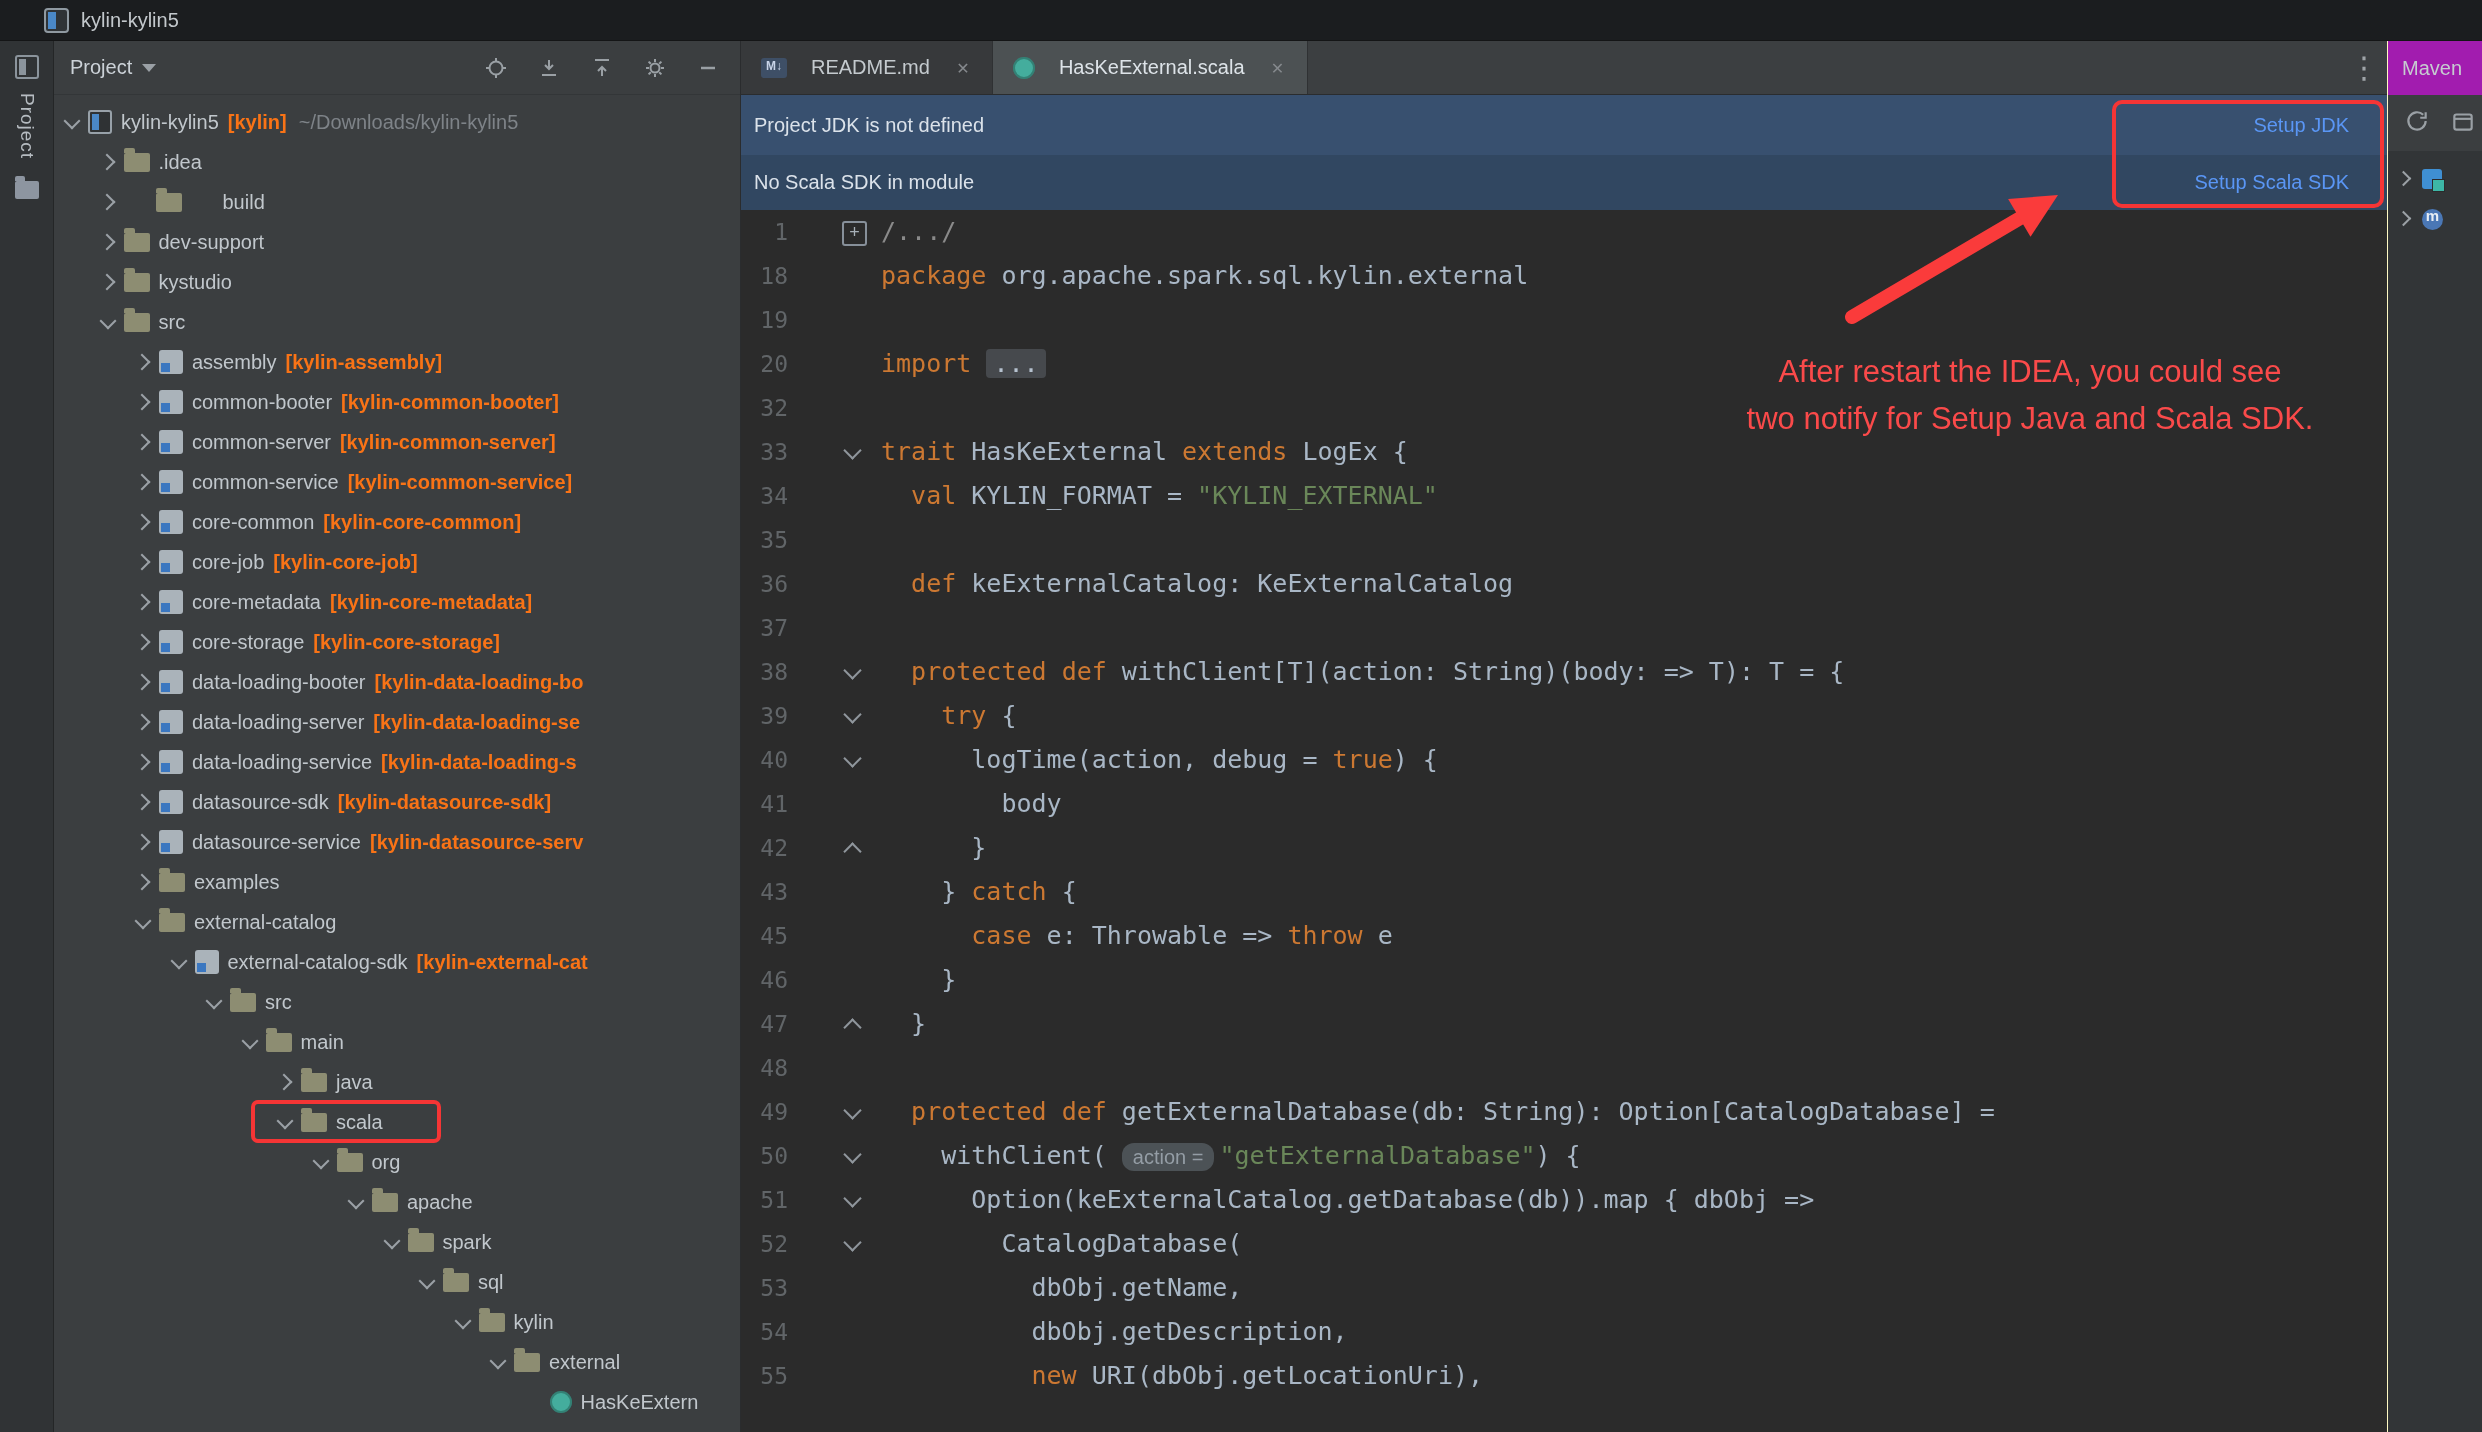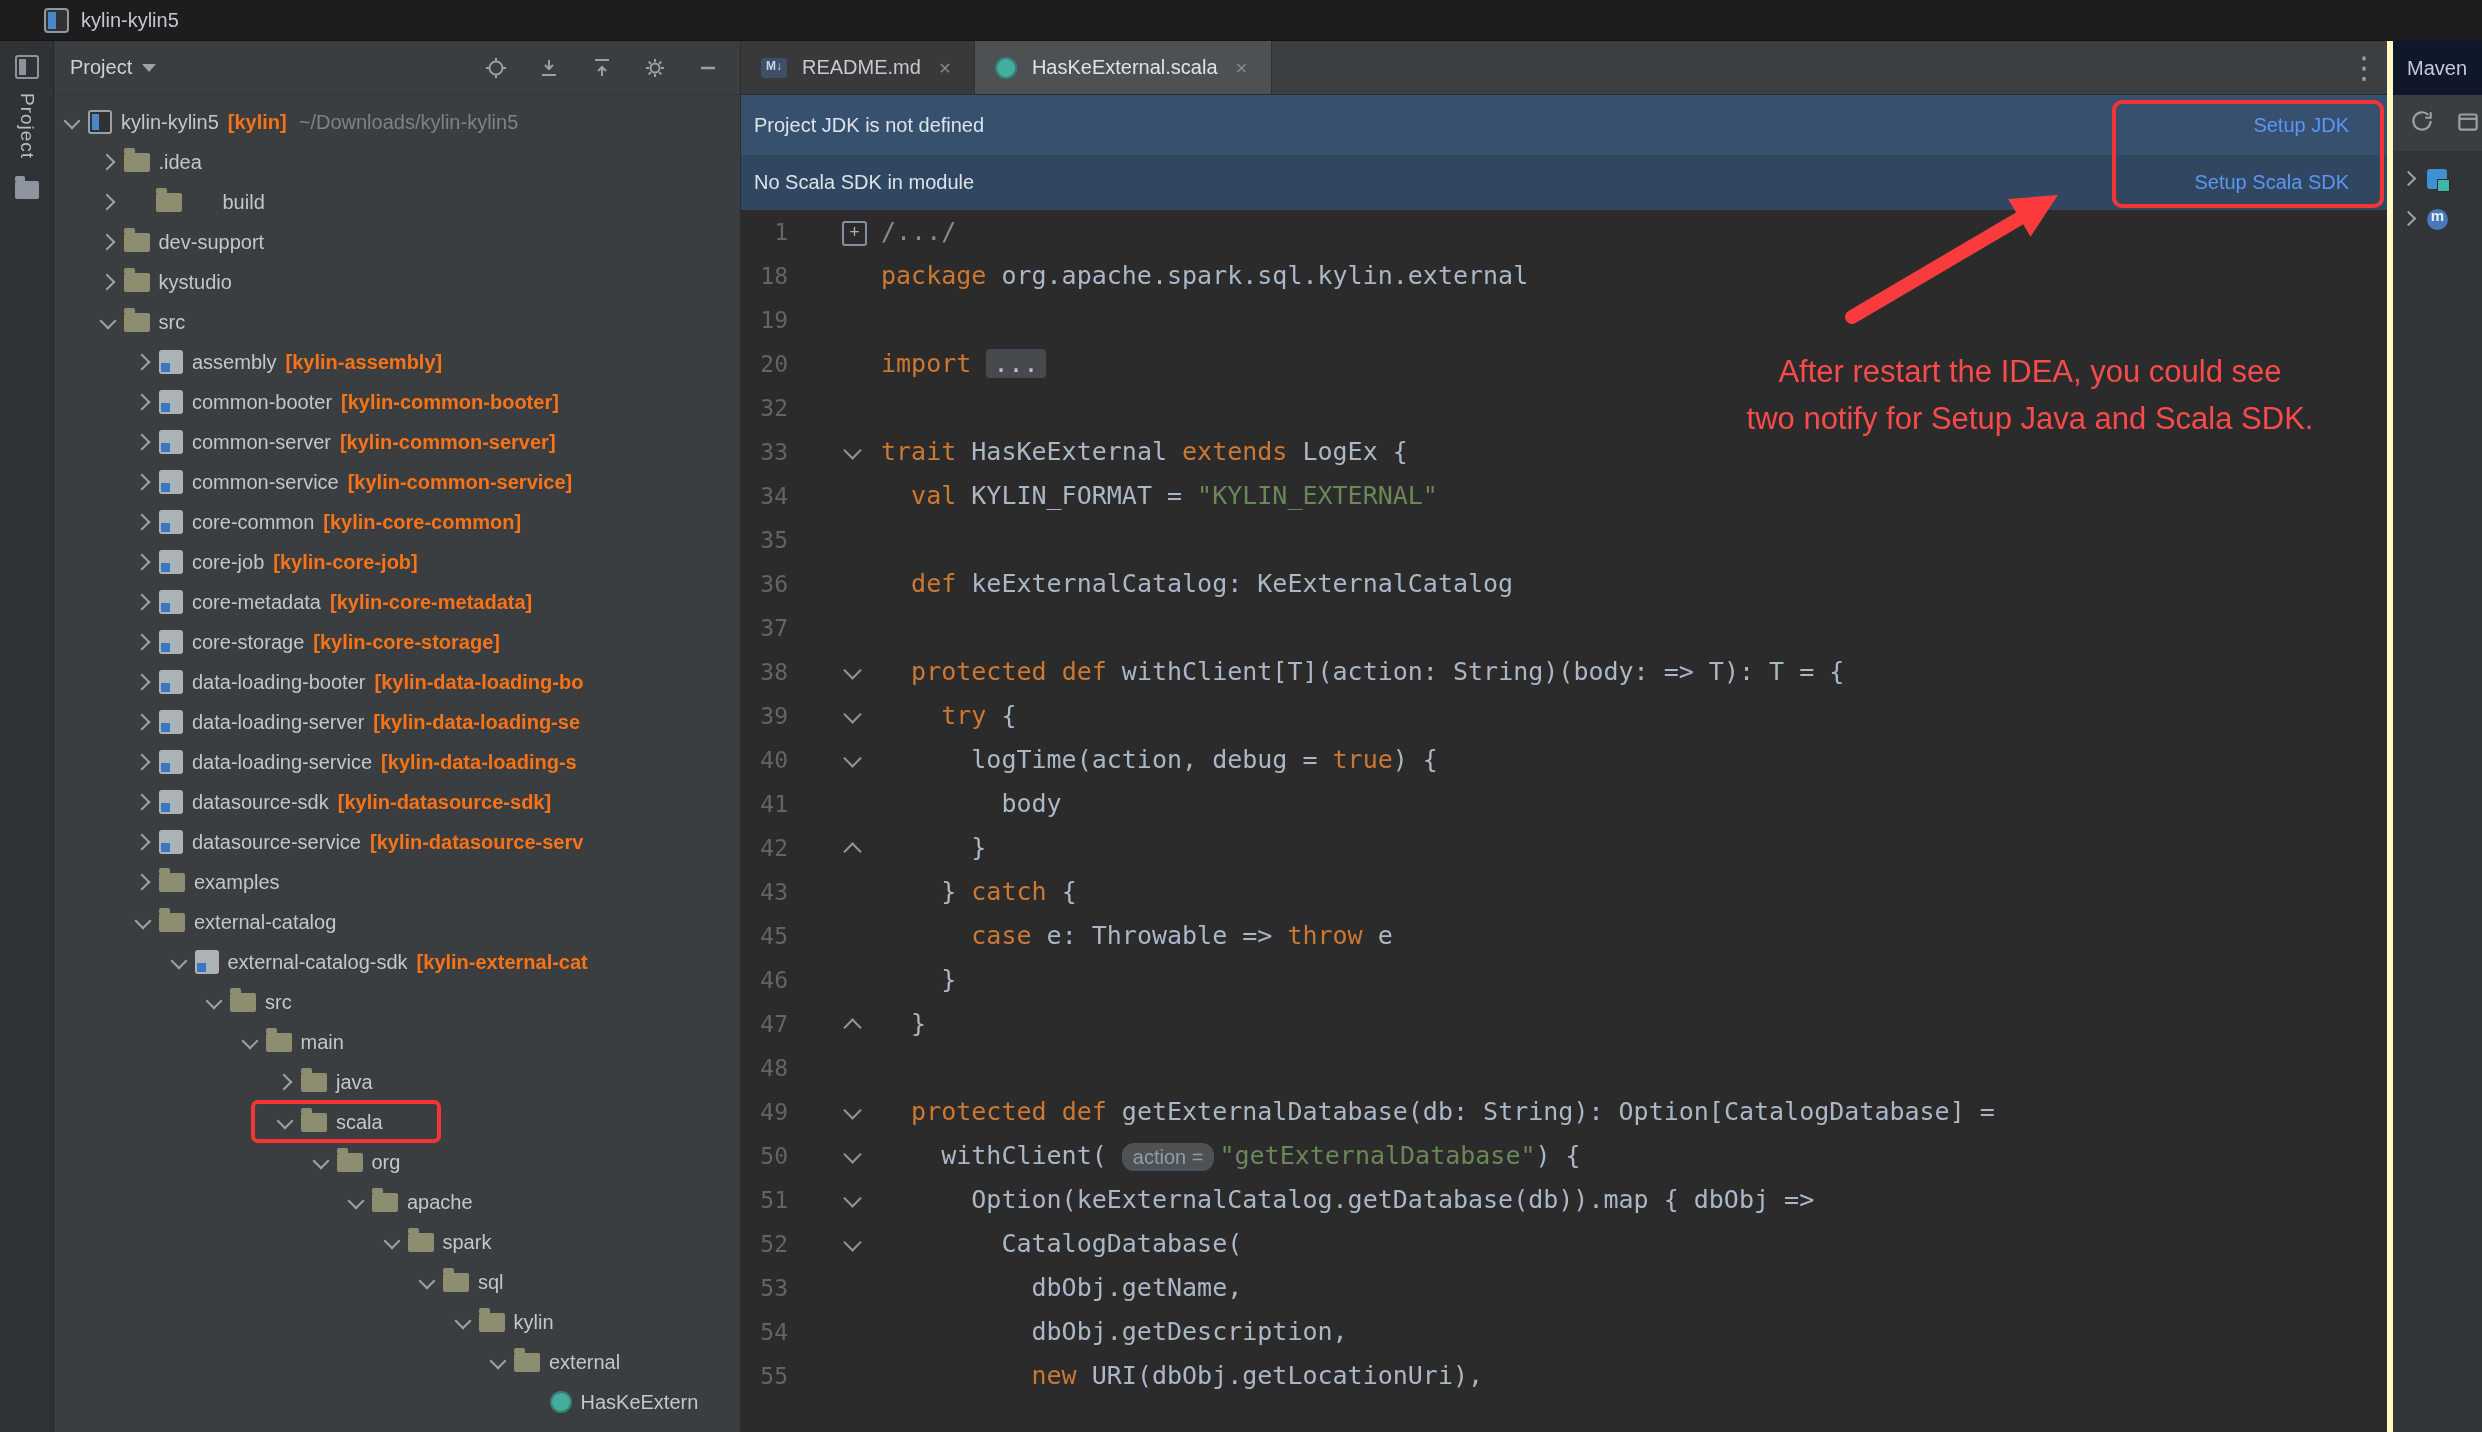--- a/index.html
+++ b/index.html
@@ -51,21 +51,21 @@
   .ticon.project { width:24px; height:24px; background:#2f3234; border:2px solid #98a1a9; border-radius:3px; position:relative; }
   .ticon.project::after { content:""; position:absolute; left:2px; top:2px; bottom:2px; width:7px; background:#4a88c7; }
   .ticon.scala-file { width:22px; height:22px; border-radius:50%; background:#44ad9d; box-shadow:inset 0 0 0 2px rgba(0,0,0,0.25); }
   .tlabel { color:#c1c7cc; }
   .tbracket { color:#f97316; font-weight:bold; margin-left:9px; }
   .tsuffix { color:#7e8388; margin-left:12px; }
 
   
   .editor { position:absolute; left:740px; top:41px; width:1647px; height:1391px; background:#2b2b2b; border-left:1px solid #2a2c2e; overflow:hidden; }
   .tabbar { height:54px; background:#3c3f41; display:flex; align-items:stretch; border-bottom:1px solid #2a2c2e; }
-  .tab { display:flex; align-items:center; padding:4px 20px; gap:15px; font-size:20px; border-right:1px solid #2f3133; }
+  .tab { display:flex; align-items:center; padding:4px 20px; gap:24px; font-size:20px; border-right:1px solid #2f3133; }
   .tab.inactive { background:#37393b; color:#c4cace; }
   .tab.active { background:#4c5153; color:#dde3e8; }
   .ticon-md { width:26px; height:20px; background:#3e4f66; border-radius:3px; position:relative; flex:none; }
   .ticon-md::after { content:"M↓"; position:absolute; left:0; right:0; top:1px; text-align:center; font-size:12px; font-weight:bold; color:#c8d4e8; }
   .ticon-scala { width:22px; height:22px; border-radius:50%; background:#44ad9d; box-shadow:inset 0 0 0 2px rgba(0,0,0,0.25); flex:none; }
   .tab-close { width:18px; text-align:center; }
   .tab-close::before { content:"✕"; font-size:16px; color:#85898d; }
   .kebab { margin-left:auto; width:46px; display:flex; align-items:center; justify-content:center; }
   .kebab::before { content:"⋮"; font-size:30px; color:#9ea3a7; }
 
@@ -89,21 +89,21 @@
   .code-text { color:#a9b7c6; }
   .kw { color:#cc7832; }
   .str { color:#6a8759; }
   .cmt { color:#8a8a8a; }
   .txt { color:#a9b7c6; }
   .hint { background:#4c5256; color:#949da5; border-radius:12px; padding:3px 11px; font-size:20px;
     font-family:"Liberation Sans", sans-serif; margin:0 5px 0 0; }
   .fold-box { background:#46494d; border-radius:4px; padding:0 7px; color:#b6c2cf; }
 
   
-  .maven { position:absolute; left:2387px; top:41px; width:95px; height:1391px; background:#0f172a; border-left:6px solid #fef9c3; overflow:hidden; }
+  .maven { position:absolute; left:2387px; top:41px; width:95px; height:1391px; background:#a21caf; border-left:1px solid #fef9c3; overflow:hidden; }
   .maven-title { height:54px; line-height:54px; padding-left:14px; font-size:20px; color:#c6cbd0; }
   .maven-toolbar { height:56px; display:flex; align-items:center; gap:20px; padding-left:16px; background:#3b3e40; }
   .maven-toolbar svg { width:26px; height:26px; }
   .maven-body { background:#323537; height:100%; padding-top:8px; }
   .maven-row { height:40px; display:flex; align-items:center; padding-left:6px; gap:6px; }
   .mchev { width:22px; height:22px; position:relative; flex:none; }
   .mchev::before { content:""; position:absolute; left:4px; top:5px; width:9px; height:9px;
     border-right:2.5px solid #9ba1a6; border-bottom:2.5px solid #9ba1a6; transform:rotate(-45deg); }
   .mi { flex:none; }
   .mi-proj { width:20px; height:20px; background:#3f8fd2; border-radius:3px; position:relative; }

